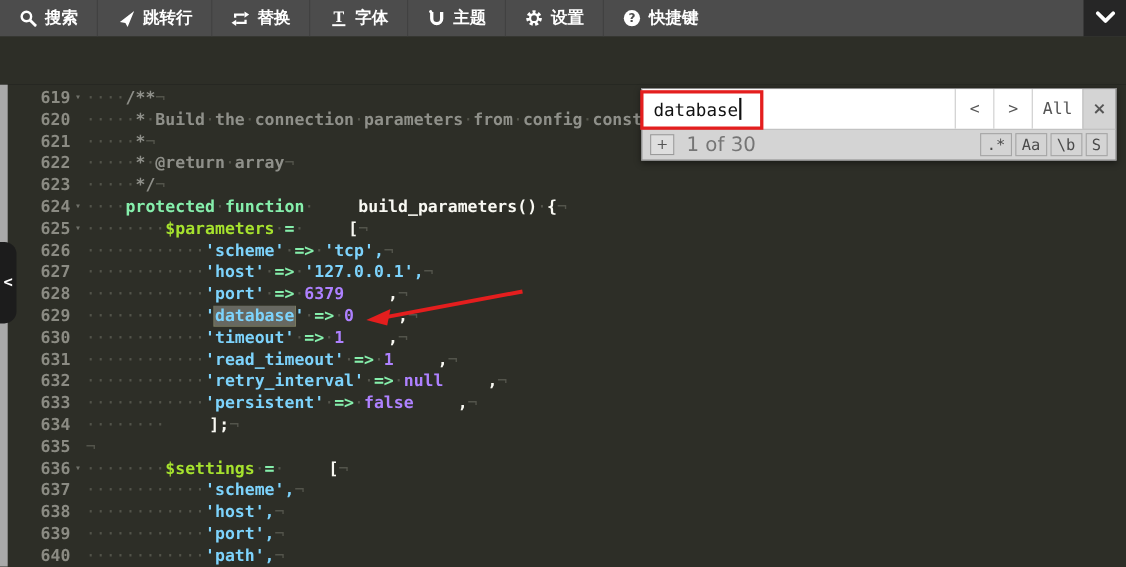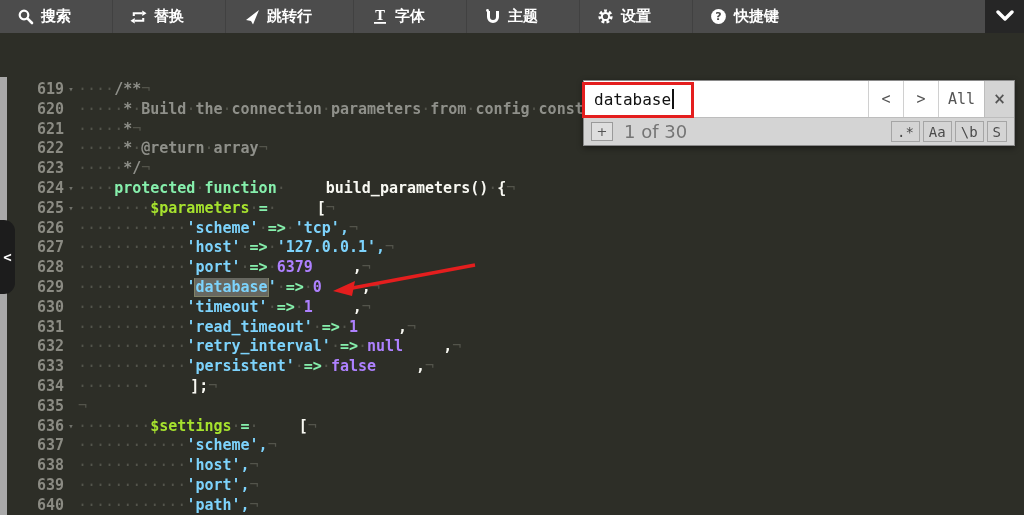--- a/index.html
+++ b/index.html
@@ -1,21 +1,21 @@
 <!DOCTYPE html>
 <html><head>
 <meta charset="utf-8">
 <style>
   * { margin:0; padding:0; box-sizing:border-box; }
   html,body { width:1024px; height:515px; overflow:hidden; background:#2d2e27;
               font-family:"DejaVu Sans", sans-serif; }
 
   
   .toolbar { position:absolute; left:0; top:0; width:1024px; height:33px;
-             background:#4c4c4c; display:flex; align-items:stretch;gap:24px; }
+             background:#4c4c4c; display:flex; align-items:stretch; }
   .tb-item { display:flex; align-items:center; gap:7px; padding:0 17px;
              color:#fff; font-size:15px; font-weight:bold;
              border-left:1px solid #414141; cursor:pointer; }
   .tb-item:first-child { border-left:none; }
   .tb-item .ticon { display:flex; align-items:center; justify-content:center; width:17px; height:17px; }
   .tb-chevron { margin-left:auto; width:39px; background:#262626; display:flex;
                 align-items:center; justify-content:center; cursor:pointer; }
 
   
   .tabbar { position:absolute; left:0; top:33px; width:1024px; height:56px; background:#141414;margin-top:44px; }
@@ -86,36 +86,36 @@
       <span class="ticon">
         <svg width="17" height="17" viewBox="0 0 17 17">
           <circle cx="7" cy="7" r="4.3" fill="none" stroke="#fff" stroke-width="2.2"></circle>
           <line x1="10.4" y1="10.4" x2="15" y2="15" stroke="#fff" stroke-width="2.6" stroke-linecap="round"></line>
         </svg>
       </span>
       <span>搜索</span>
     </div>
     <div class="tb-item">
       <span class="ticon">
+        <svg width="16" height="16" viewBox="0 0 16 16">
+          <polygon points="15,1 2,11 7,12 9,15.5" fill="#fff"></polygon>
+        </svg>
+      </span>
+      <span>跳转行</span>
+    </div>
+    <div class="tb-item">
+      <span class="ticon">
         <svg width="18" height="16" viewBox="0 0 18 16">
           <path d="M4 7 V4 h9" fill="none" stroke="#fff" stroke-width="2.2"></path>
           <polygon points="13,1 17.5,4 13,7" fill="#fff"></polygon>
           <path d="M14 9 v3 H5" fill="none" stroke="#fff" stroke-width="2.2"></path>
           <polygon points="5,9 0.5,12 5,15" fill="#fff"></polygon>
         </svg>
       </span>
       <span>替换</span>
-    </div>
-    <div class="tb-item">
-      <span class="ticon">
-        <svg width="16" height="16" viewBox="0 0 16 16">
-          <polygon points="15,1 2,11 7,12 9,15.5" fill="#fff"></polygon>
-        </svg>
-      </span>
-      <span>跳转行</span>
     </div>
     <div class="tb-item">
       <span class="ticon">
         <svg width="16" height="17" viewBox="0 0 16 17">
           <text x="8" y="12" text-anchor="middle" font-family="DejaVu Serif,serif" font-size="13" font-weight="bold" fill="#fff">T</text>
           <rect x="2" y="14" width="12" height="1.8" fill="#fff"></rect>
         </svg>
       </span>
       <span>字体</span>
     </div>

